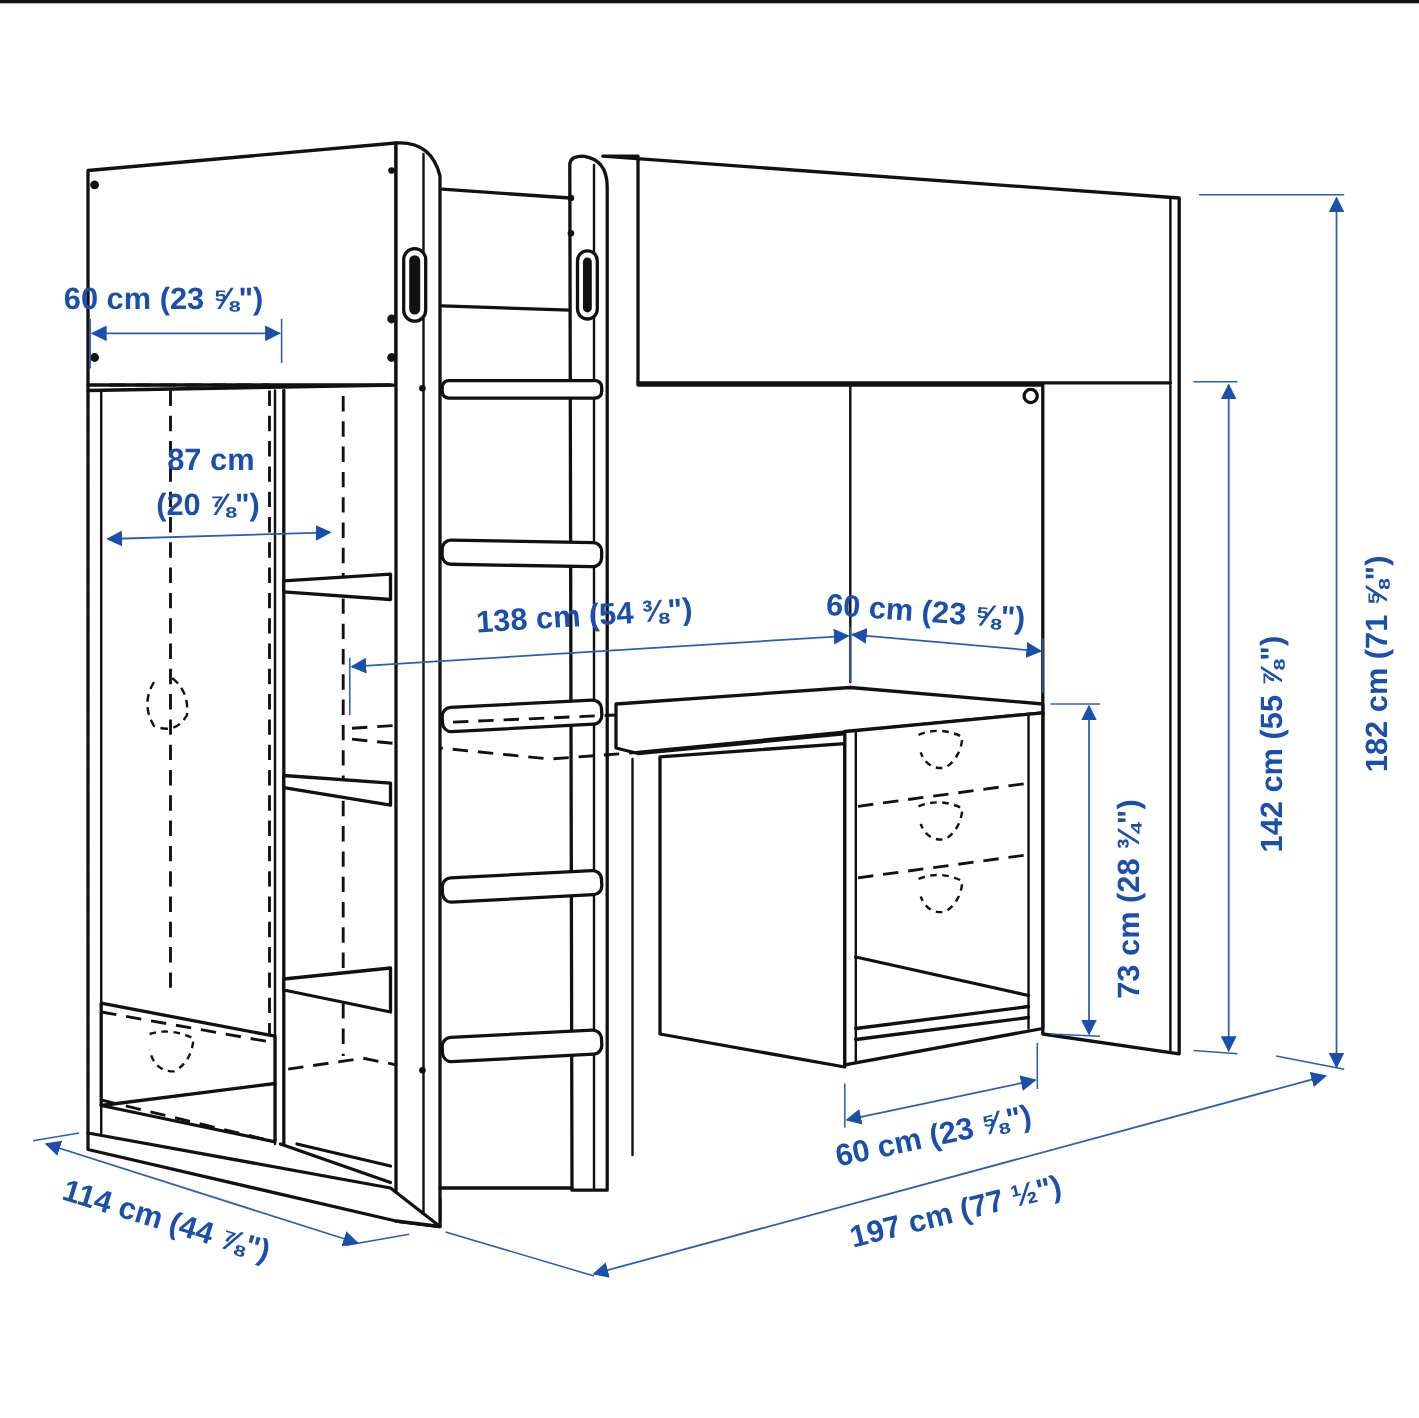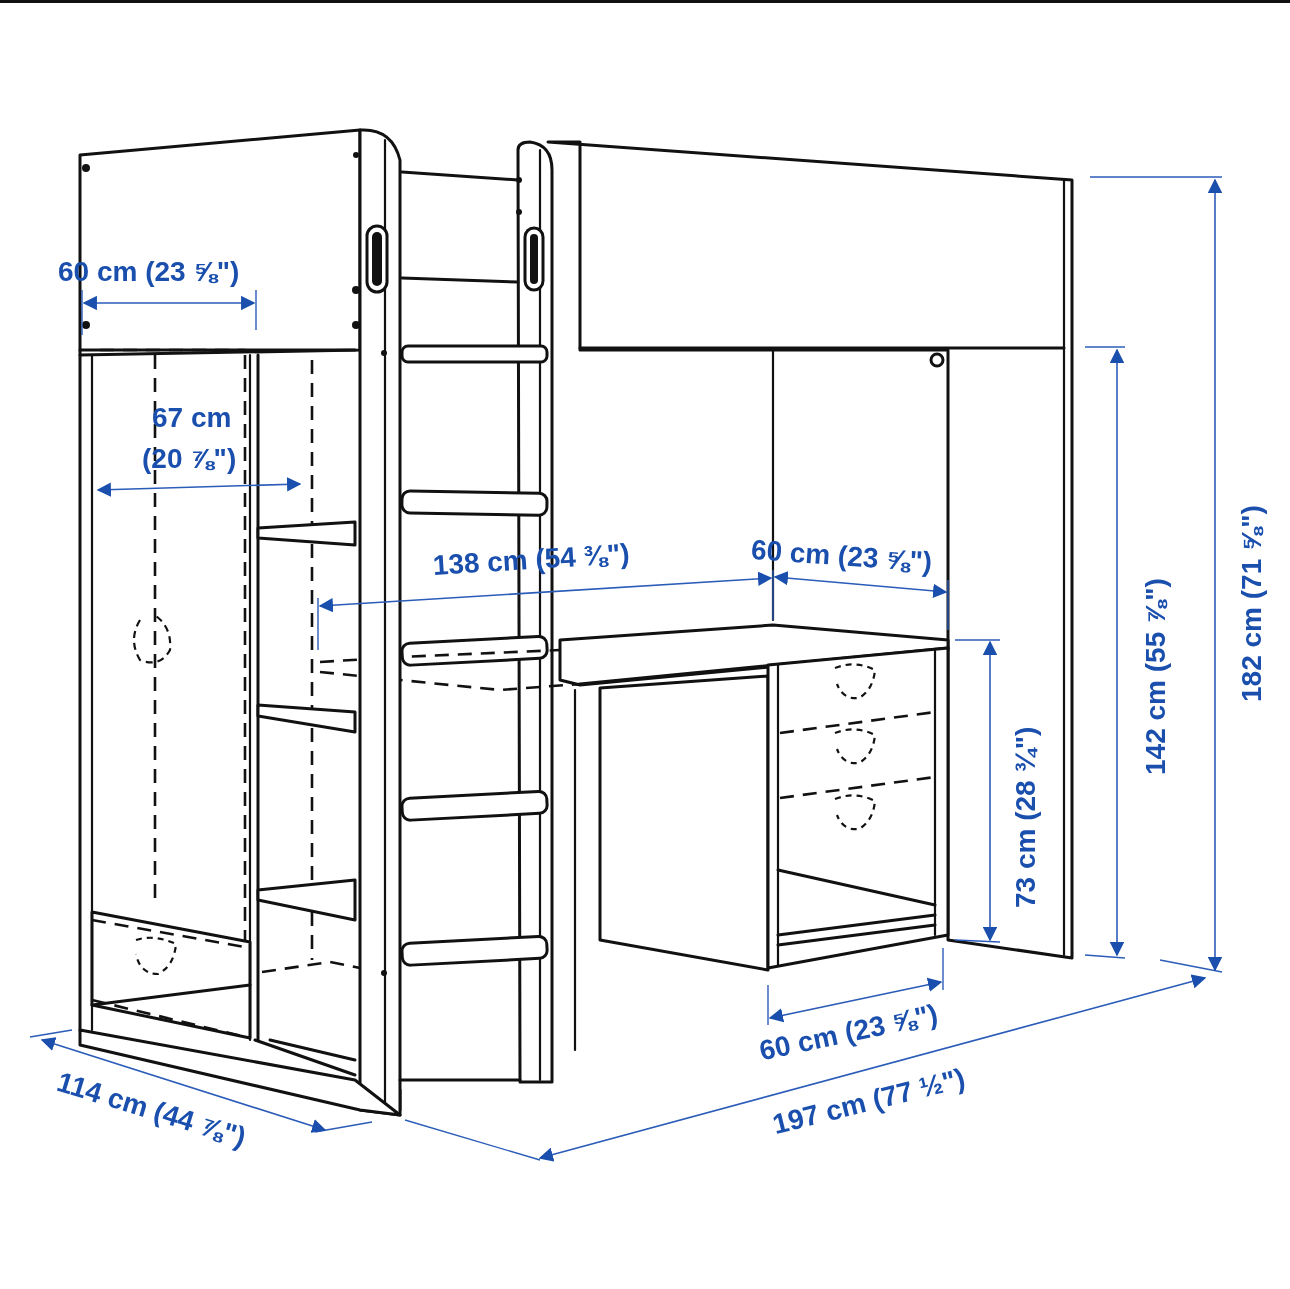--- a/index.html
+++ b/index.html
@@ -165,21 +165,21 @@
     <line class="ext" x1="405" y1="1120" x2="540" y2="1160"></line>
     <line class="dim" x1="540" y1="1158" x2="1205" y2="978" marker-start="url(#arr)" marker-end="url(#arr)"></line>
 
     <line class="ext" x1="30" y1="1037" x2="72" y2="1030"></line>
     <line class="ext" x1="315" y1="1132" x2="372" y2="1122"></line>
     <line class="dim" x1="42" y1="1040" x2="325" y2="1130" marker-start="url(#arr)" marker-end="url(#arr)"></line>
   </g>
 </svg>
 
 <div class="lbl" style="left:58px; top:258px;">60 cm (23 ⅝")</div>
-<div class="lbl" style="left:152px; top:404px;">67 cm</div>
+<div class="lbl" style="left:152px; top:404px;">87 cm</div>
 <div class="lbl" style="left:142px; top:445px;">(20 ⅞")</div>
 <div class="lbl" style="left:432px; top:552px; transform:rotate(-3.5deg); transform-origin:left top;">138 cm (54 ⅜")</div>
 <div class="lbl" style="left:752px; top:536px; transform:rotate(4deg); transform-origin:left top;">60 cm (23 ⅝")</div>
 <div class="lbl" style="left:1012px; top:908px; transform:rotate(-90deg); transform-origin:left top;">73 cm (28 ¾")</div>
 <div class="lbl" style="left:1142px; top:775px; transform:rotate(-90deg); transform-origin:left top;">142 cm (55 ⅞")</div>
 <div class="lbl" style="left:1238px; top:702px; transform:rotate(-90deg); transform-origin:left top;">182 cm (71 ⅝")</div>
 <div class="lbl" style="left:757px; top:1038px; transform:rotate(-12deg); transform-origin:left top;">60 cm (23 ⅝")</div>
 <div class="lbl" style="left:770px; top:1112px; transform:rotate(-14deg); transform-origin:left top;">197 cm (77 ½")</div>
 <div class="lbl" style="left:62px; top:1068px; transform:rotate(17deg); transform-origin:left top;">114 cm (44 ⅞")</div>
 

